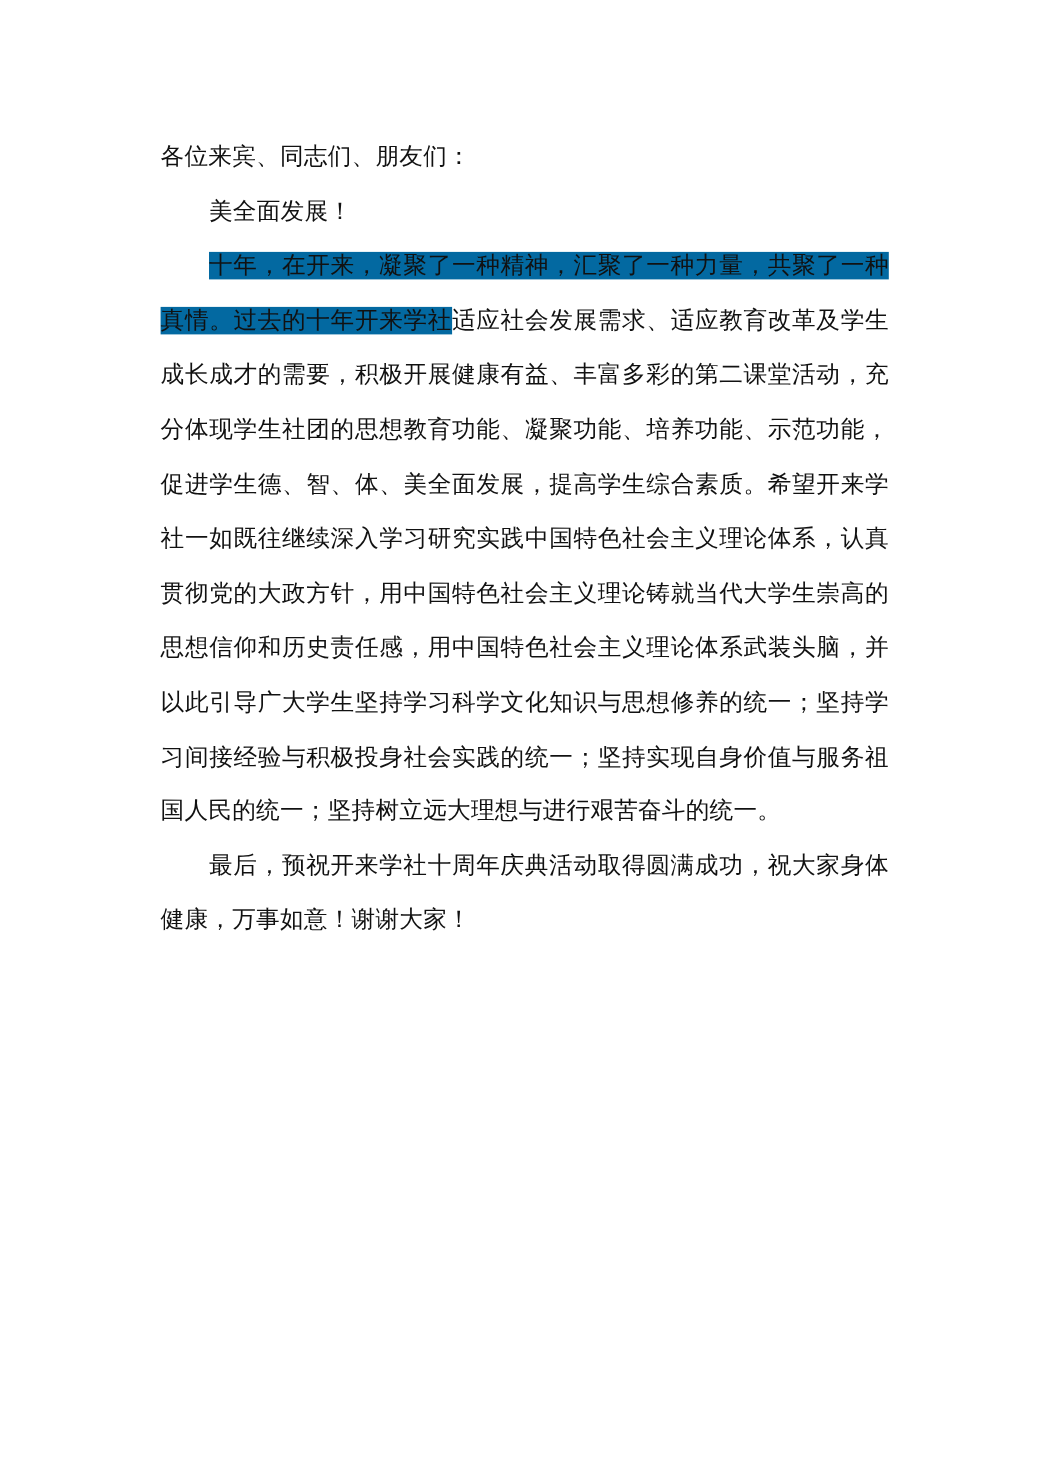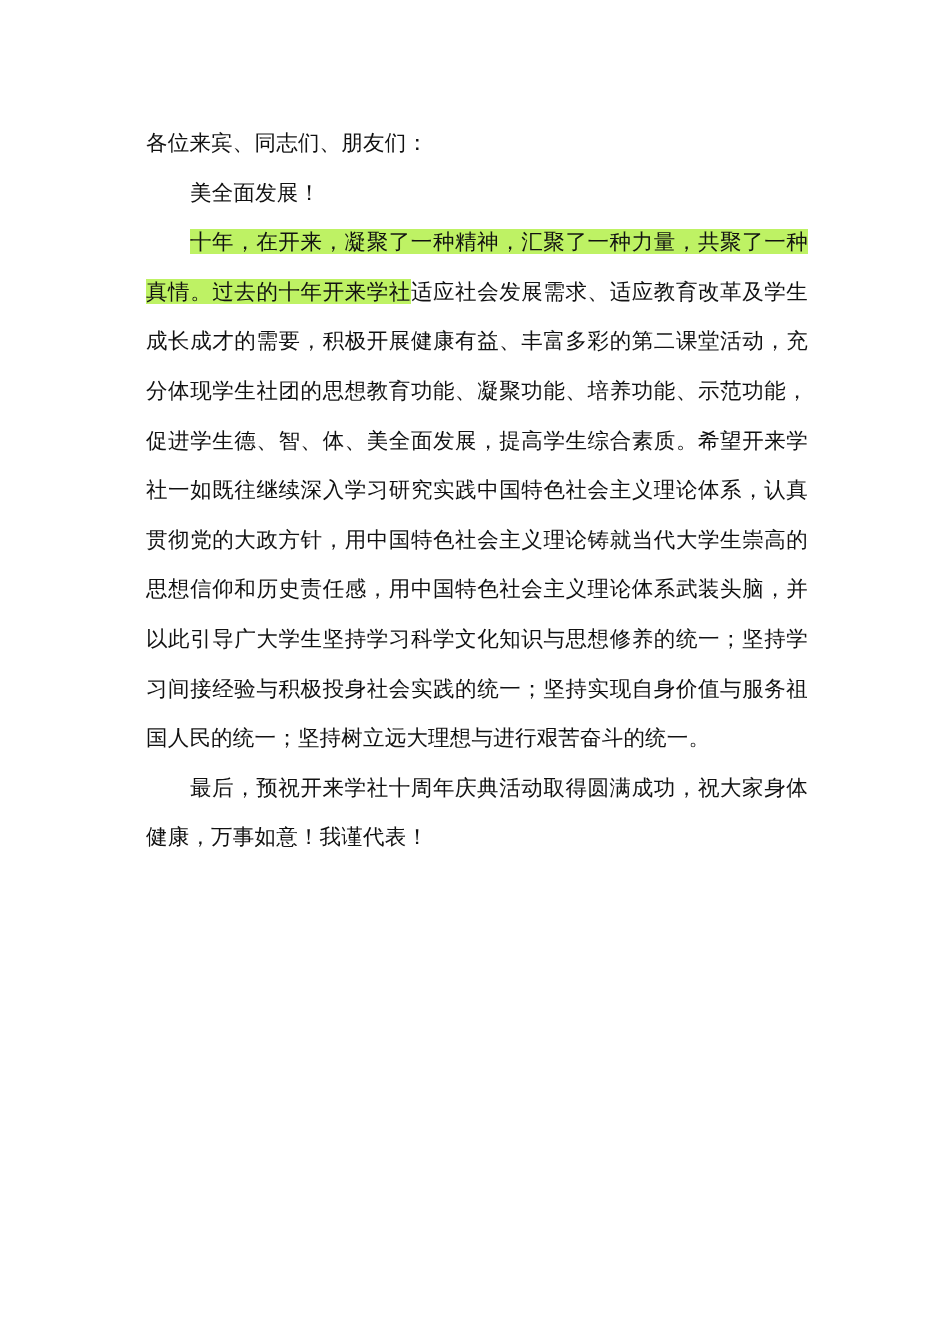--- a/index.html
+++ b/index.html
@@ -35,26 +35,26 @@
       line-height: 49.6px;
       text-align: justify;
       text-justify: inter-character;
       letter-spacing: 0.2px;
       word-break: break-all;
     }
     .indent {
       text-indent: 44px;
     }
     .hl {
-      background: #bef264;
+      background: #0369a1;
     }
   </style>
 </head>
 <body>
 
 <div class="page">
   <div class="text-block">
     <p class="para">各位来宾、同志们、朋友们：</p>
     <p class="para indent">美全面发展！</p>
     <p class="para indent"><span class="hl">十年，在开来，凝聚了一种精神，汇聚了一种力量，共聚了一种真情。过去的十年开来学社</span><span>适应社会发展需求、适应教育改革及学生成长成才的需要，积极开展健康有益、丰富多彩的第二课堂活动，充分体现学生社团的思想教育功能、凝聚功能、培养功能、示范功能，促进学生德、智、体、美全面发展，提高学生综合素质。希望开来学社一如既往继续深入学习研究实践中国特色社会主义理论体系，认真贯彻党的大政方针，用中国特色社会主义理论铸就当代大学生崇高的思想信仰和历史责任感，用中国特色社会主义理论体系武装头脑，并以此引导广大学生坚持学习科学文化知识与思想修养的统一；坚持学习间接经验与积极投身社会实践的统一；坚持实现自身价值与服务祖国人民的统一；坚持树立远大理想与进行艰苦奋斗的统一。</span></p>
-    <p class="para indent">最后，预祝开来学社十周年庆典活动取得圆满成功，祝大家身体健康，万事如意！我谨代表！</p>
+    <p class="para indent">最后，预祝开来学社十周年庆典活动取得圆满成功，祝大家身体健康，万事如意！谢谢大家！</p>
   </div>
 </div>
 
 </body></html>

